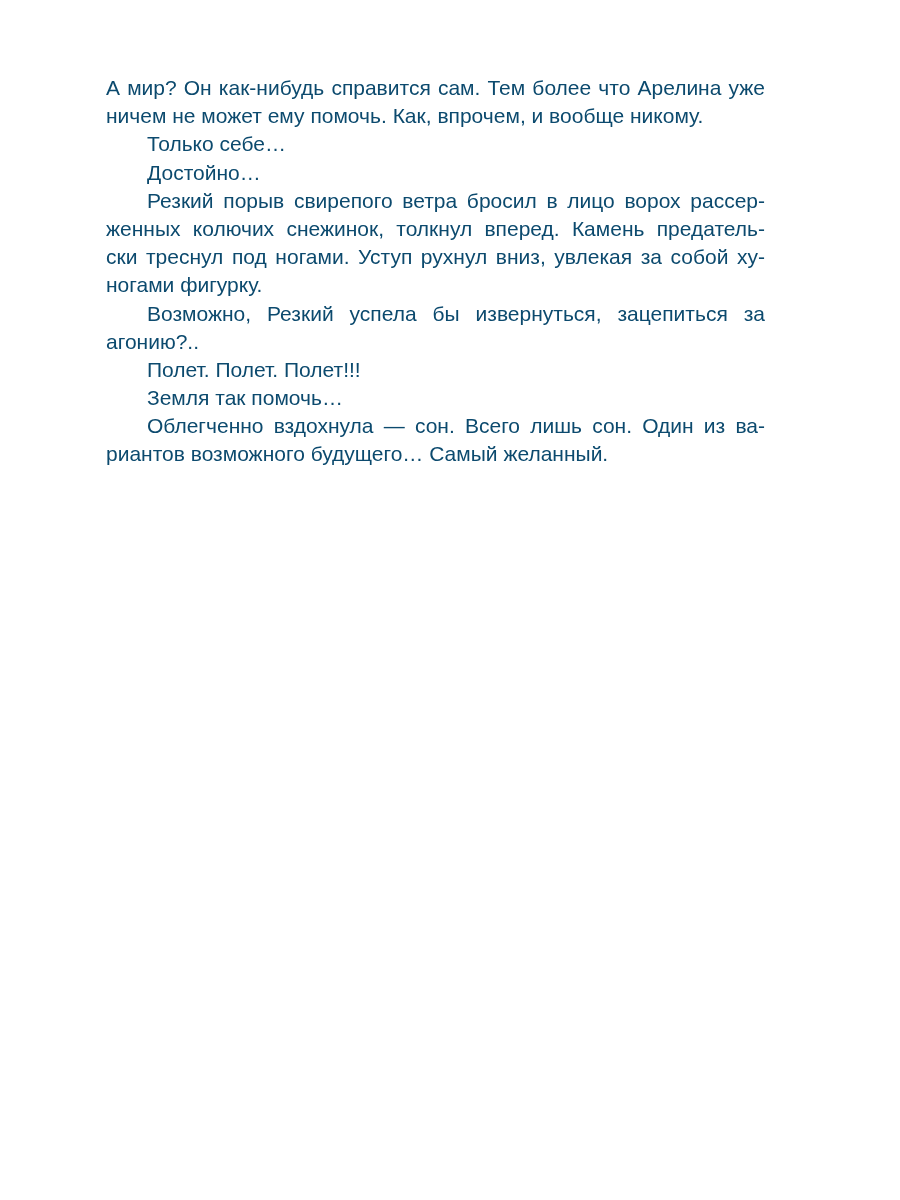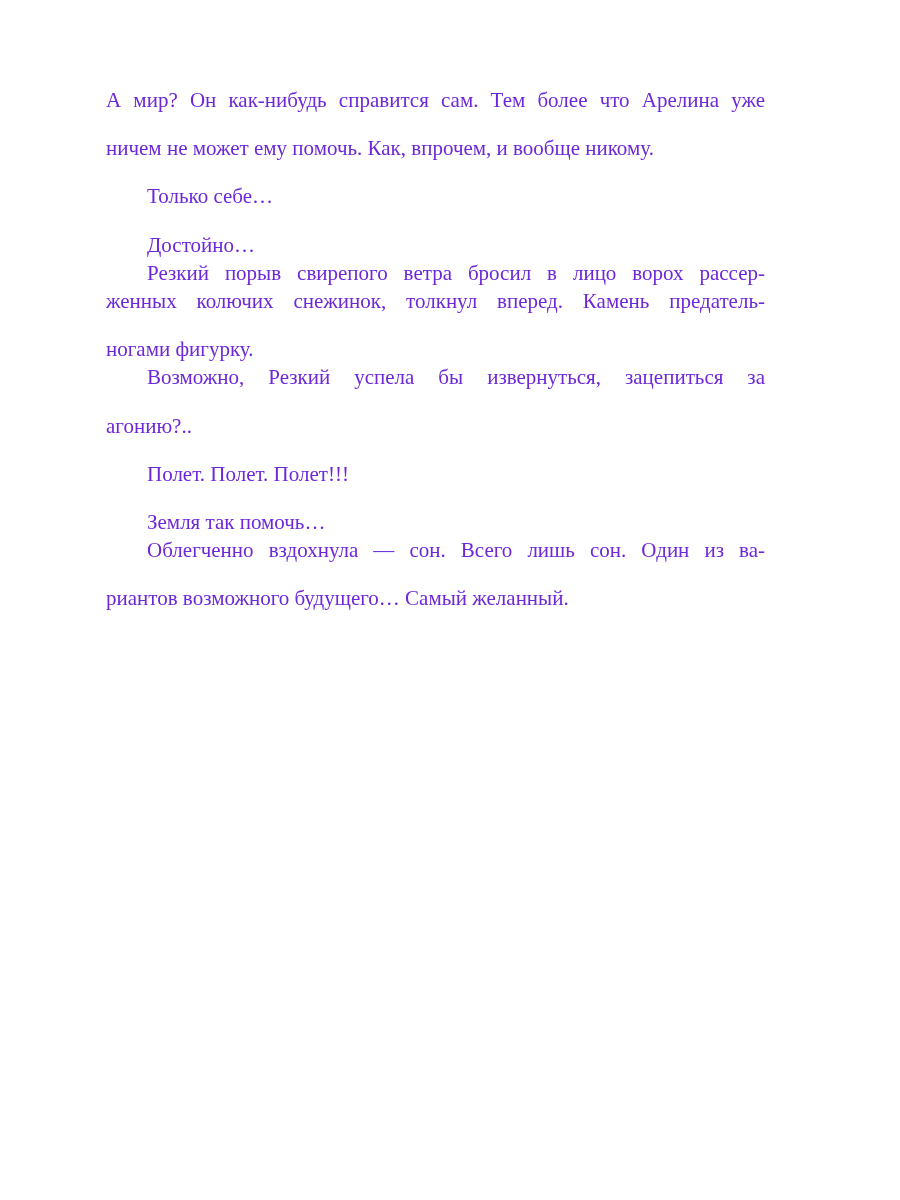--- a/index.html
+++ b/index.html
@@ -1,34 +1,34 @@
 <!DOCTYPE html>
 <html><head>
 <meta charset="utf-8">
 <style>
   html, body { margin: 0; padding: 0; background: #ffffff; }
   body { width: 900px; height: 1200px; position: relative; overflow: hidden; }
   .page {
     position: absolute;
     left: 106px;
-    top: 86px;
+    top: 74px;
     width: 659px;
-    font-family: Liberation Serif, serif;
+    font-family: Liberation Sans, sans-serif;
     font-size: 21px;
     line-height: 28.2px;
-    color: #6d28d9;
+    color: #0c4a6e;
   }
   .line {
     display: block;
     white-space: nowrap;
     height: 28.2px;
     text-align: justify;
     text-align-last: justify;
   }
-  .line.last { text-align-last: left; margin-top: 20px; }
+  .line.last { text-align-last: left; }
   .line.indent { padding-left: 41px; }
 </style>
 </head>
 <body>
 
 <div class="page">
 
   <div>
     <span class="line">А мир? Он как-нибудь справится сам. Тем более что Арелина уже</span>
     <span class="line last">ничем не может ему помочь. Как, впрочем, и вообще никому.</span>
@@ -39,20 +39,21 @@
   </div>
 
 
   <div>
     <span class="line indent last">Достойно…</span>
   </div>
 
   <div>
     <span class="line indent">Резкий порыв свирепого ветра бросил в лицо ворох рассер-</span>
     <span class="line">женных колючих снежинок, толкнул вперед. Камень предатель-</span>
+    <span class="line">ски треснул под ногами. Уступ рухнул вниз, увлекая за собой ху-</span>
     <span class="line last">ногами фигурку.</span>
   </div>
 
   <div>
     <span class="line indent">Возможно, Резкий успела бы извернуться, зацепиться за</span>
     <span class="line last">агонию?..</span>
   </div>
 
   <div>
     <span class="line indent last">Полет. Полет. Полет!!!</span>

